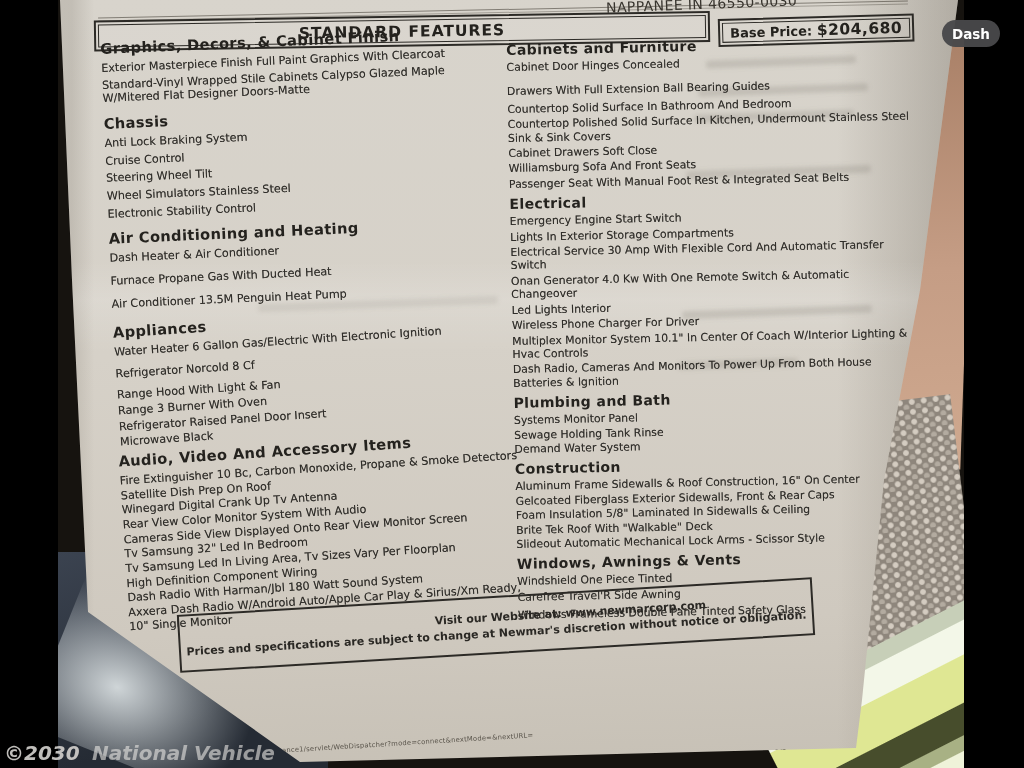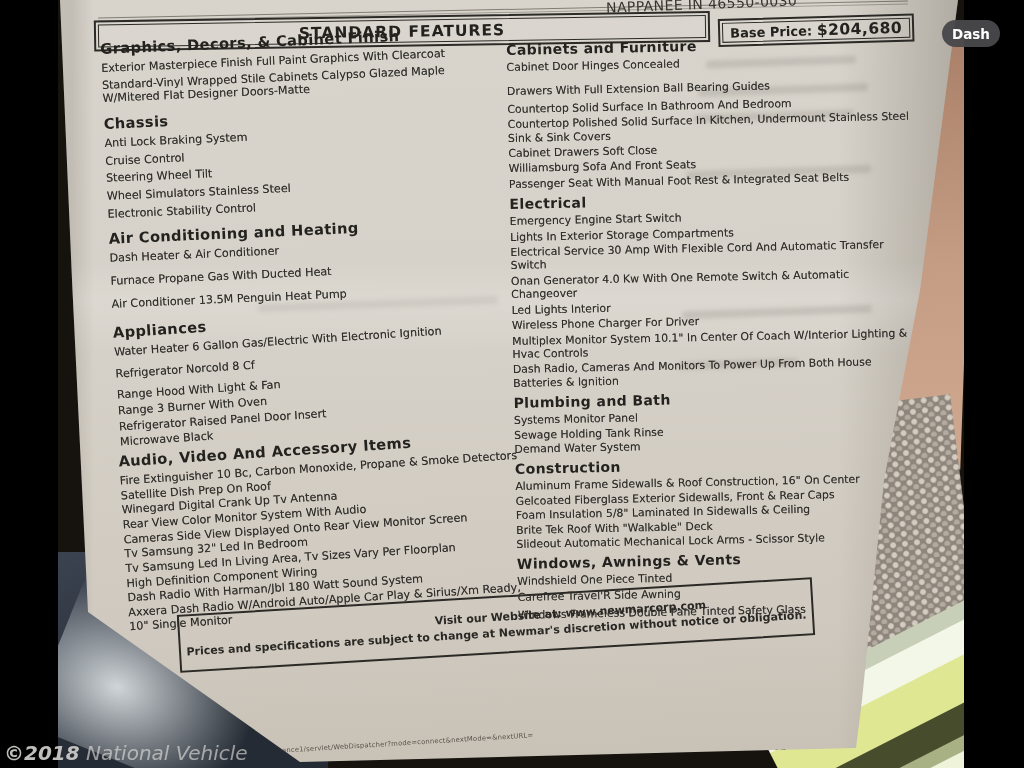--- a/index.html
+++ b/index.html
@@ -105,21 +105,21 @@
            color:#46423a;transform:rotate(-3deg);}
 
   
   .bar-left{position:absolute;left:0;top:0;width:58px;height:768px;background:#000;}
   .bar-right{position:absolute;left:964px;top:0;width:60px;height:768px;background:#000;}
   .crop-btn{position:absolute;left:942px;top:20px;width:58px;height:27px;border-radius:14px;
             background:rgba(72,72,74,.96);color:#fff;font-size:13.5px;font-weight:600;
             display:flex;align-items:center;justify-content:center;z-index:50;cursor:pointer;}
   .watermark{position:absolute;left:4px;top:741px;z-index:50;font-size:20px;white-space:nowrap;}
   .wm-year{font-weight:800;font-style:italic;color:rgba(208,206,203,.92);}
-  .wm-name{font-weight:400;font-style:italic;color:rgba(228,226,223,.62);}
+  .wm-name{font-weight:700;font-style:italic;color:rgba(228,226,223,.62);margin-left:6px;}
 </style>
 </head>
 <body>
 
 <div id="stage">
 
   <div class="photo-bg"></div>
   <div class="tan-wedge"></div>
   <div class="fabric"></div>
   <div class="glass-edge"></div>
@@ -244,16 +244,16 @@
     </div>
 
     <div class="fineprint">/instance1/servlet/WebDispatcher?mode=connect&amp;nextMode=&amp;nextURL=</div>
     <div class="pagenum">1/2</div>
   </div>
 
   <div class="bar-left"></div>
   <div class="bar-right"></div>
   <div class="crop-btn">Dash</div>
   <div class="watermark">
-    <span class="wm-year">©2018</span>
+    <span class="wm-year">©2030</span>
     <span class="wm-name">National Vehicle</span>
   </div>
 </div>
 
 </body></html>

